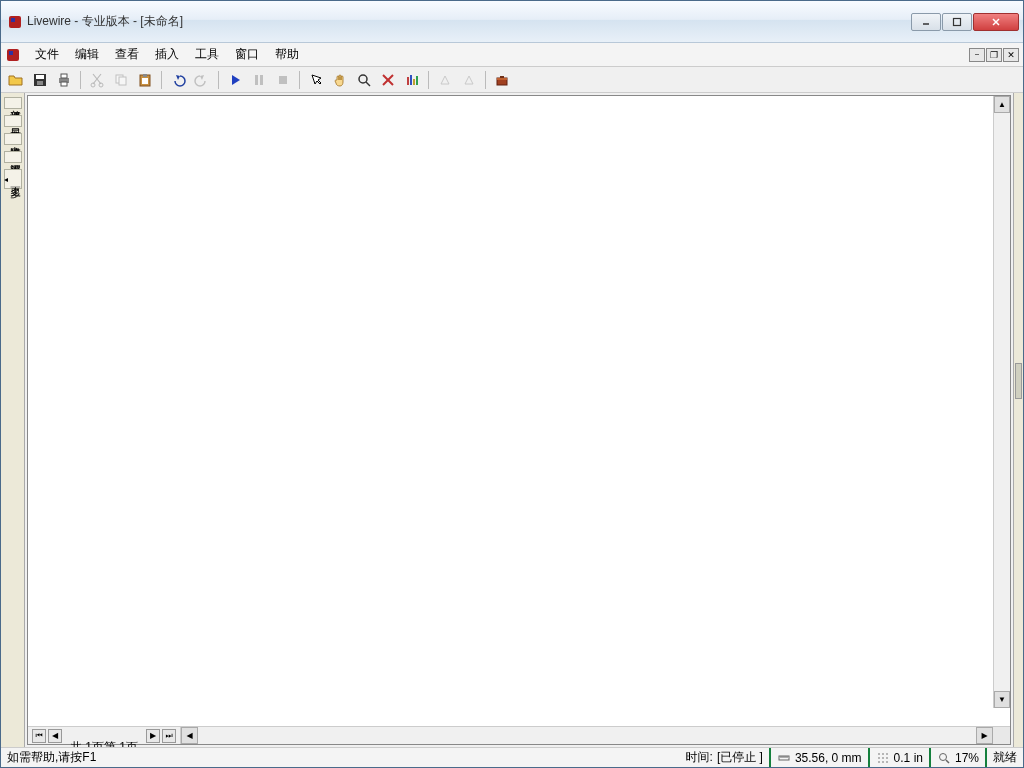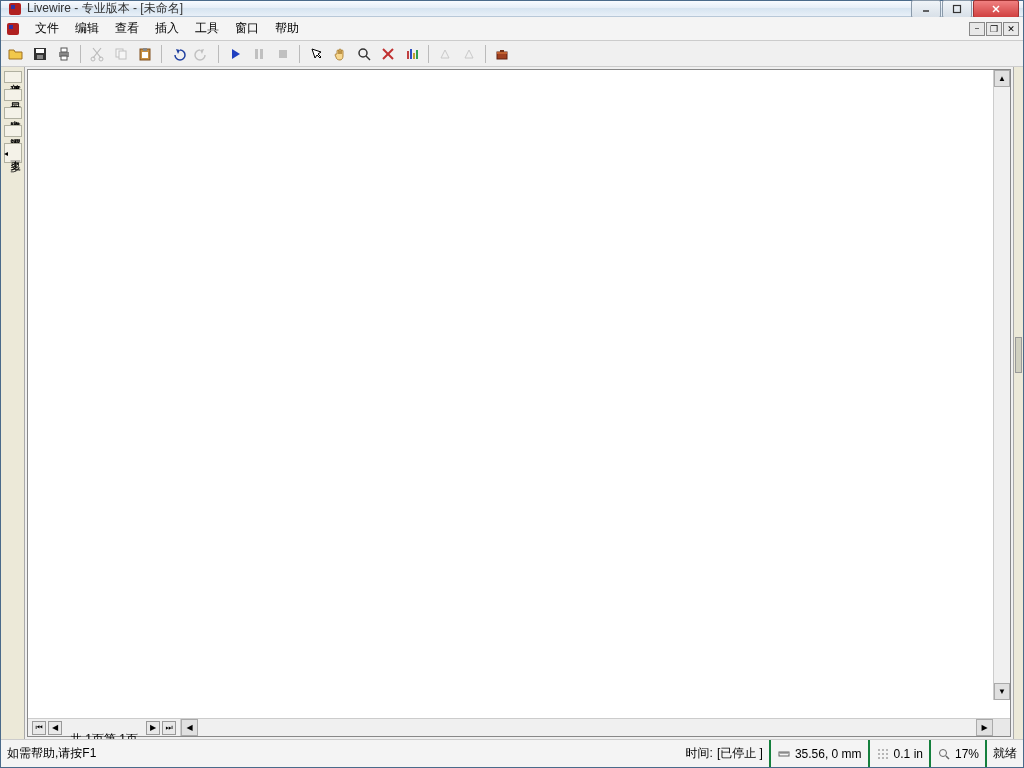--- a/index.html
+++ b/index.html
@@ -14,21 +14,21 @@
 }
 .window {
   width: 1024px;
   height: 768px;
   border: 1px solid #4a6a8a;
   background: #fff;
   display: flex;
   flex-direction: column;
 }
 .titlebar {
-  height: 16px;
+  height: 42px;
   background: linear-gradient(to bottom, #f8fbff 0%, #e6eef7 45%, #d5e3f0 46%, #e8f0f8 100%);
   border-bottom: 1px solid #b8c8d8;
   display: flex;
   align-items: center;
   padding: 0 4px 0 6px;
 }
 .titlebar .app-icon {
   width: 16px; height: 16px; margin-right: 4px;
   display: flex; align-items: center; justify-content: center;
 }
@@ -164,21 +164,21 @@
 }
 .right-strip .handle {
   position: absolute;
   left: 1px; right: 1px;
   top: 270px; height: 36px;
   background: #d0d0c0;
   border: 1px solid #999;
 }
 
 .statusbar {
-  height: 28px;
+  height: 20px;
   background: #f4f4f4;
   border-top: 1px solid #ccc;
   display: flex;
   align-items: center;
   font-size: 12px;
 }
 .status-cell {
   padding: 0 6px;
   border-right: 2px solid #15803d;
   height: 100%;

